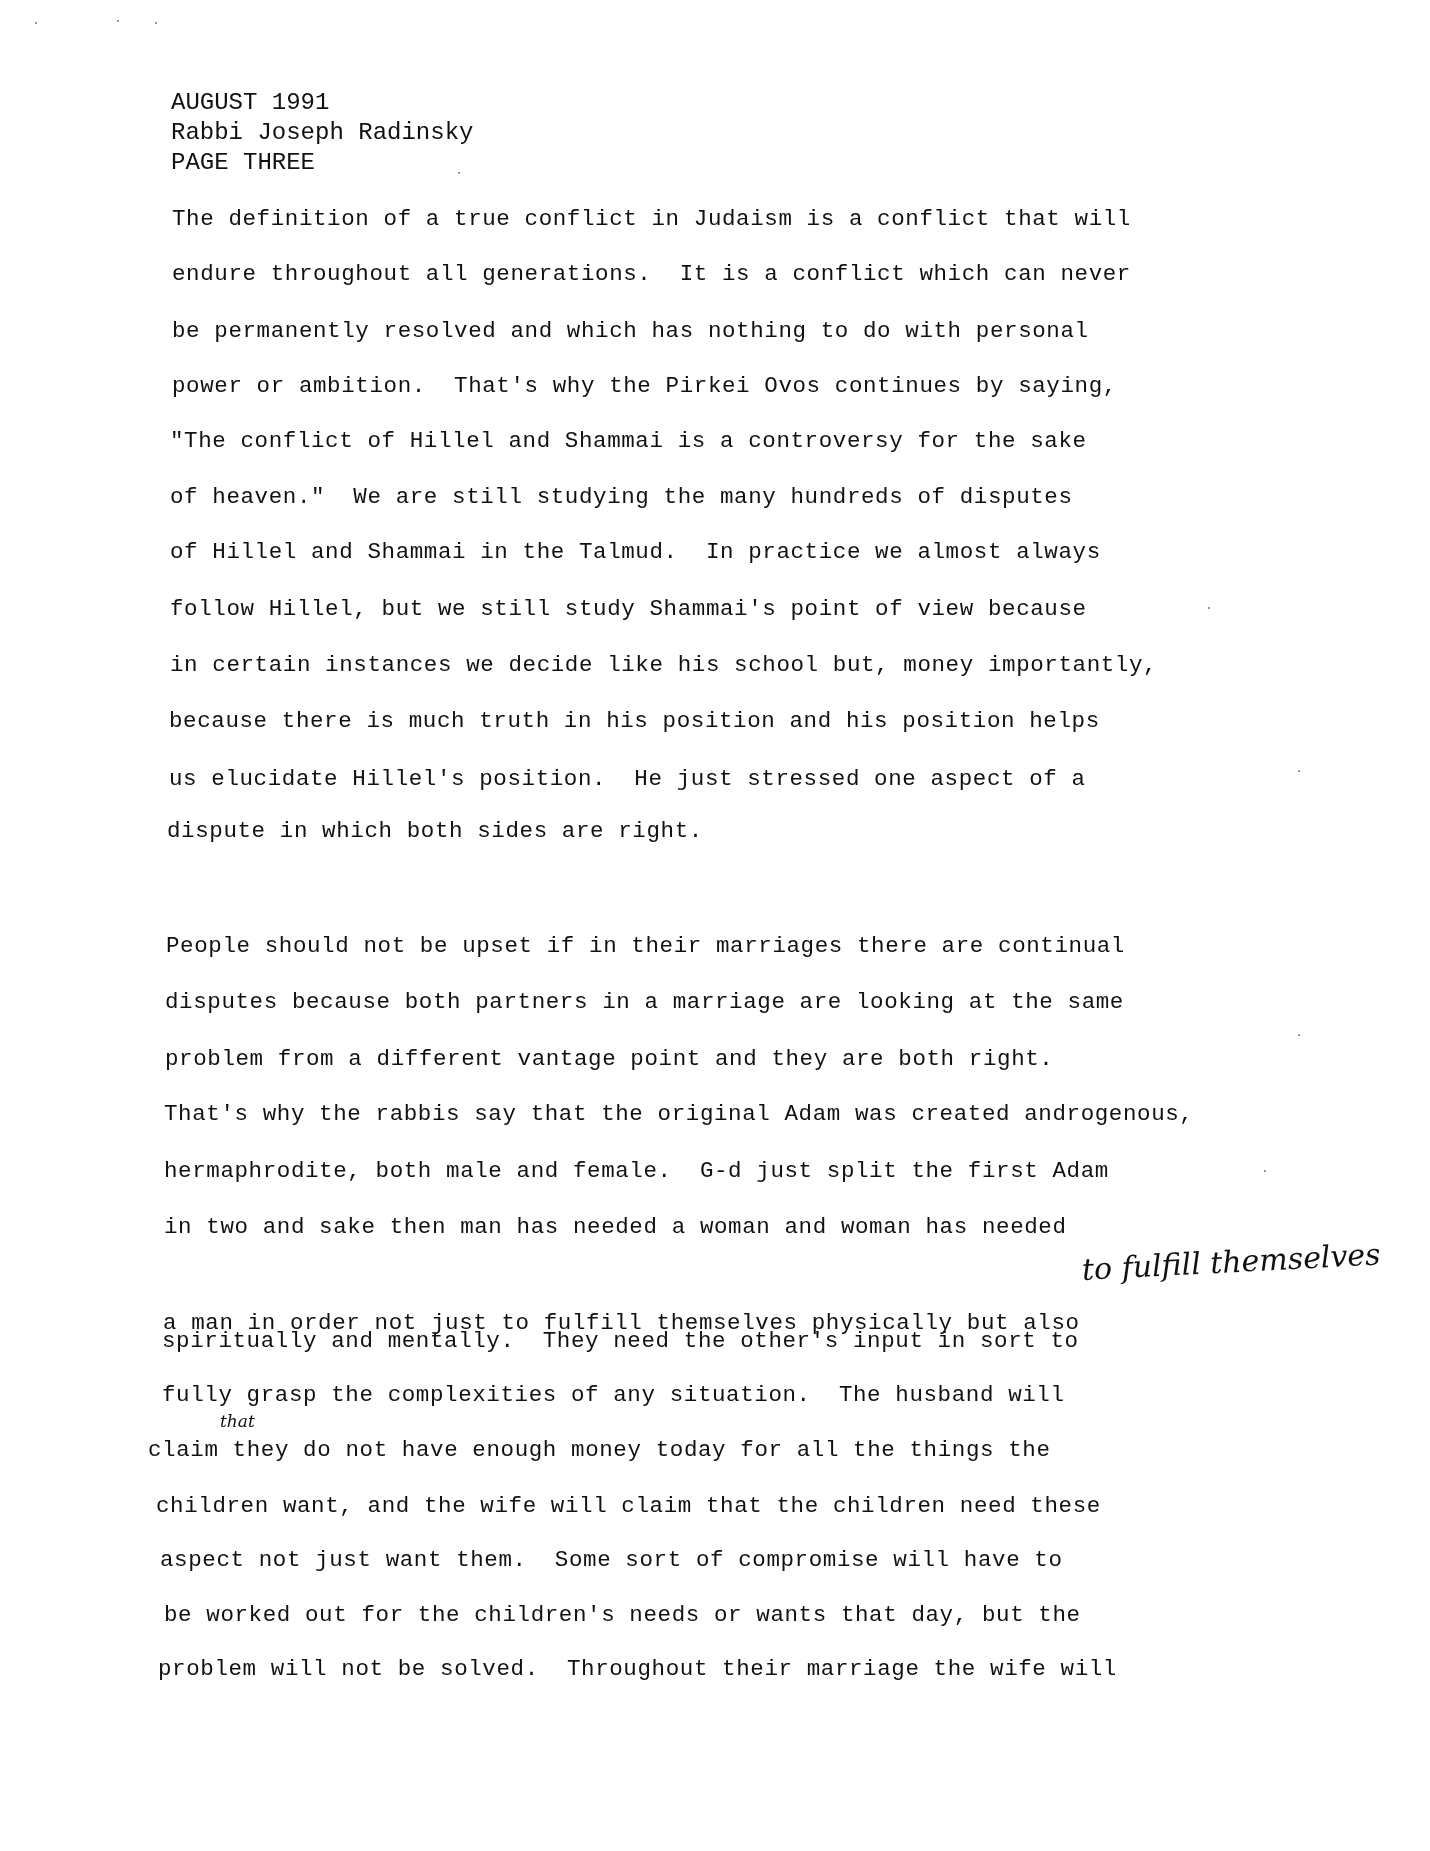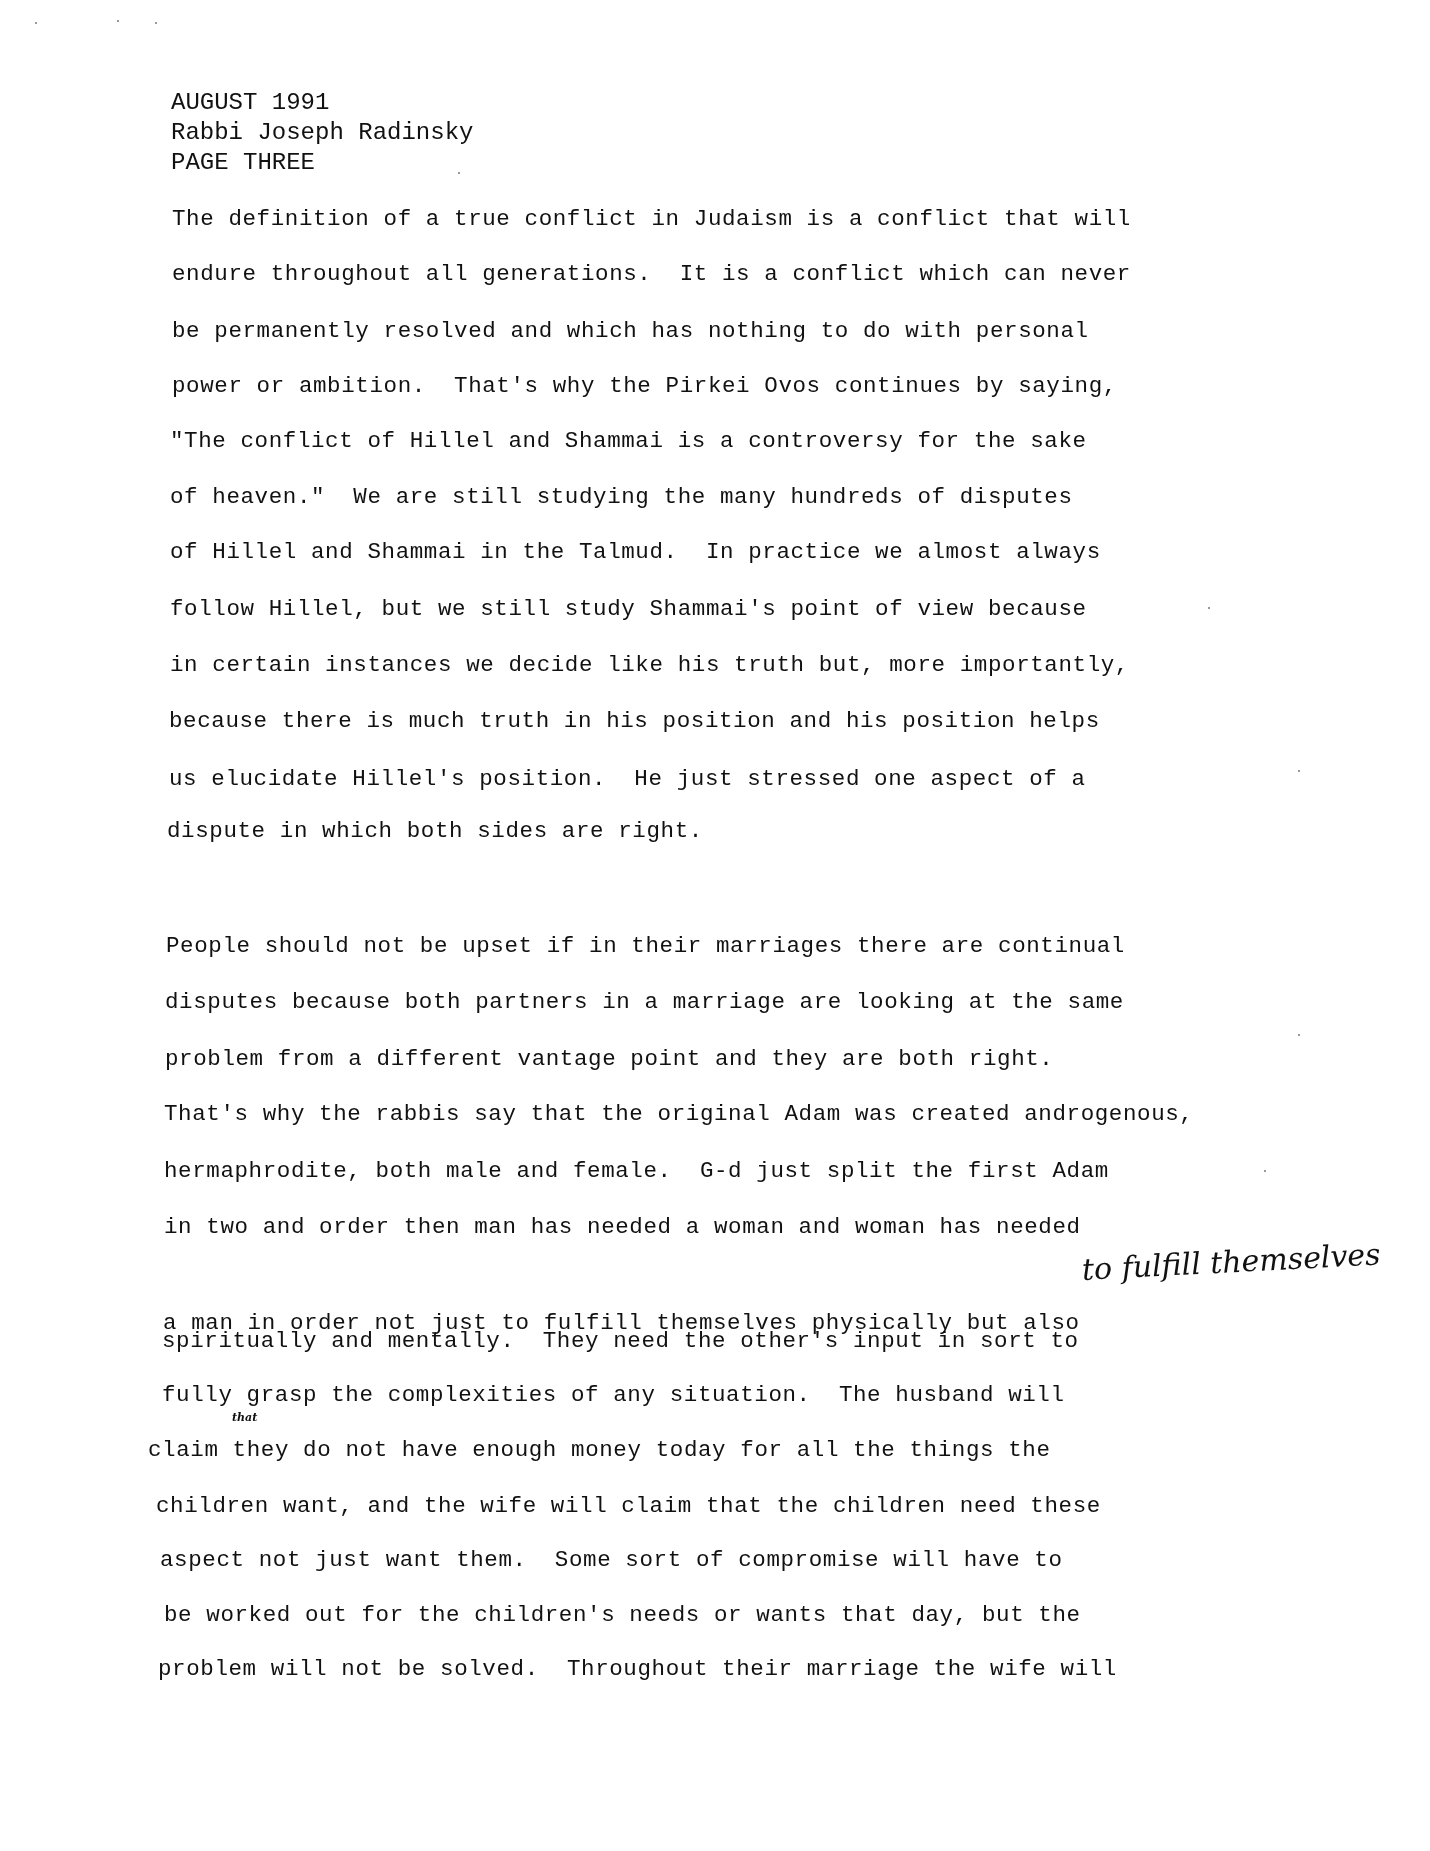--- a/index.html
+++ b/index.html
@@ -5,21 +5,21 @@
   html, body { margin: 0; padding: 0; background: #ffffff; }
   body { width: 1430px; height: 1851px; position: relative; overflow: hidden; color: #111; }
   .page { position: absolute; left: 0; top: 0; width: 1430px; height: 1851px; background: #fff; }
   .mono { font-family: "Liberation Mono", "DejaVu Sans Mono", monospace; }
   .header { position: absolute; left: 171px; top: 88px; font-size: 24px; line-height: 30px; font-family: Liberation Mono, monospace; }
   .header div { white-space: pre; }
   .line { position: absolute; white-space: pre; font-size: 22.5px; letter-spacing: 0.6px; }
   .speck { position: absolute; width: 2px; height: 2px; background: #777; border-radius: 1px; }
   .hand { position: absolute; font-family: "DejaVu Serif", serif; font-style: italic; color: #111; white-space: pre; }
   .hand-main { left: 1082px; top: 1252px; font-size: 30px; transform: rotate(-3deg); transform-origin: left center; }
-  .hand-small { left: 232px; top: 1411px; font-size: 11px; font-weight: bold; }
+  .hand-small { left: 220px; top: 1411px; font-size: 17px; font-weight: normal; }
 </style>
 </head>
 <body>
 
 <div class="page">
 
   <div class="header mono">
     <div>AUGUST 1991</div>
     <div>Rabbi Joseph Radinsky</div>
     <div>PAGE THREE</div>
@@ -27,33 +27,33 @@
 
   <div>
     <div class="line mono" style="left:172px; top:206px;">The definition of a true conflict in Judaism is a conflict that will</div>
     <div class="line mono" style="left:172px; top:261px;">endure throughout all generations.  It is a conflict which can never</div>
     <div class="line mono" style="left:172px; top:318px;">be permanently resolved and which has nothing to do with personal</div>
     <div class="line mono" style="left:172px; top:373px;">power or ambition.  That's why the Pirkei Ovos continues by saying,</div>
     <div class="line mono" style="left:170px; top:428px;">"The conflict of Hillel and Shammai is a controversy for the sake</div>
     <div class="line mono" style="left:170px; top:484px;">of heaven."  We are still studying the many hundreds of disputes</div>
     <div class="line mono" style="left:170px; top:539px;">of Hillel and Shammai in the Talmud.  In practice we almost always</div>
     <div class="line mono" style="left:170px; top:596px;">follow Hillel, but we still study Shammai's point of view because</div>
-    <div class="line mono" style="left:170px; top:652px;">in certain instances we decide like his truth but, more importantly,</div>
+    <div class="line mono" style="left:170px; top:652px;">in certain instances we decide like his school but, money importantly,</div>
     <div class="line mono" style="left:169px; top:708px;">because there is much truth in his position and his position helps</div>
     <div class="line mono" style="left:169px; top:766px;">us elucidate Hillel's position.  He just stressed one aspect of a</div>
     <div class="line mono" style="left:167px; top:818px;">dispute in which both sides are right.</div>
   </div>
 
   <div>
     <div class="line mono" style="left:166px; top:933px;">People should not be upset if in their marriages there are continual</div>
     <div class="line mono" style="left:165px; top:989px;">disputes because both partners in a marriage are looking at the same</div>
     <div class="line mono" style="left:165px; top:1046px;">problem from a different vantage point and they are both right.</div>
     <div class="line mono" style="left:164px; top:1101px;">That's why the rabbis say that the original Adam was created androgenous,</div>
     <div class="line mono" style="left:164px; top:1158px;">hermaphrodite, both male and female.  G-d just split the first Adam</div>
-    <div class="line mono" style="left:164px; top:1214px;">in two and order then man has needed a woman and woman has needed</div>
+    <div class="line mono" style="left:164px; top:1214px;">in two and sake then man has needed a woman and woman has needed</div>
     <div class="line mono" style="left:163px; top:1270px;margin-top:40px;">a man in order not just to fulfill themselves physically but also</div>
     <div class="line mono" style="left:162px; top:1328px;">spiritually and mentally.  They need the other's input in sort to</div>
     <div class="line mono" style="left:162px; top:1382px;">fully grasp the complexities of any situation.  The husband will</div>
     <div class="line mono" style="left:148px; top:1437px;">claim they do not have enough money today for all the things the</div>
     <div class="line mono" style="left:156px; top:1493px;">children want, and the wife will claim that the children need these</div>
     <div class="line mono" style="left:160px; top:1547px;">aspect not just want them.  Some sort of compromise will have to</div>
     <div class="line mono" style="left:158px; top:1602px;margin-left:6px;">be worked out for the children's needs or wants that day, but the</div>
     <div class="line mono" style="left:158px; top:1656px;">problem will not be solved.  Throughout their marriage the wife will</div>
   </div>
 

